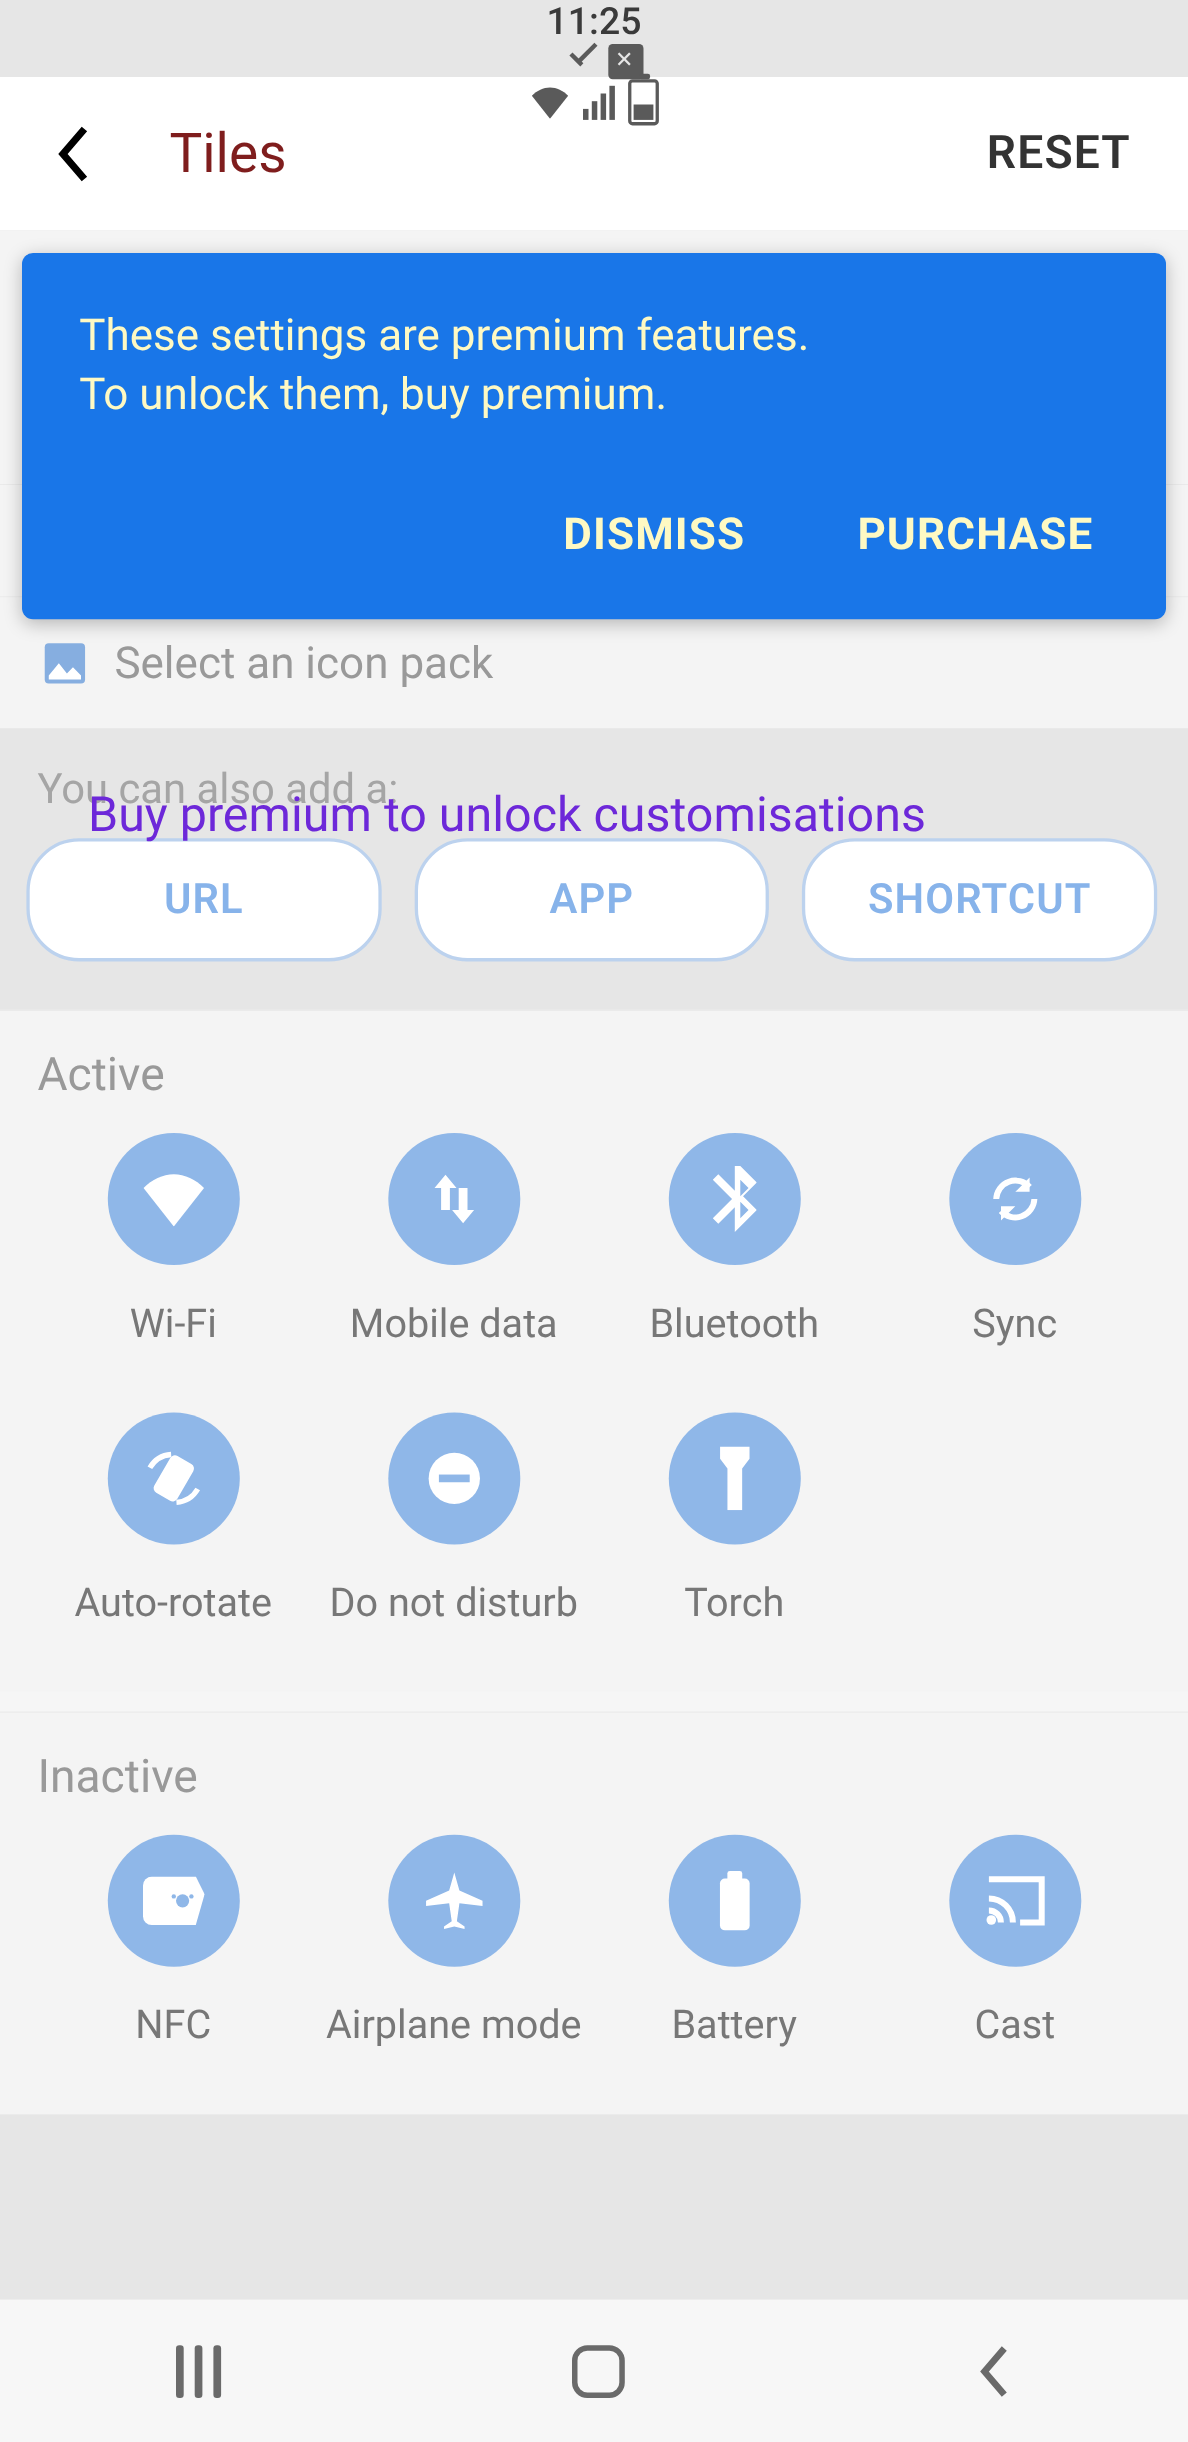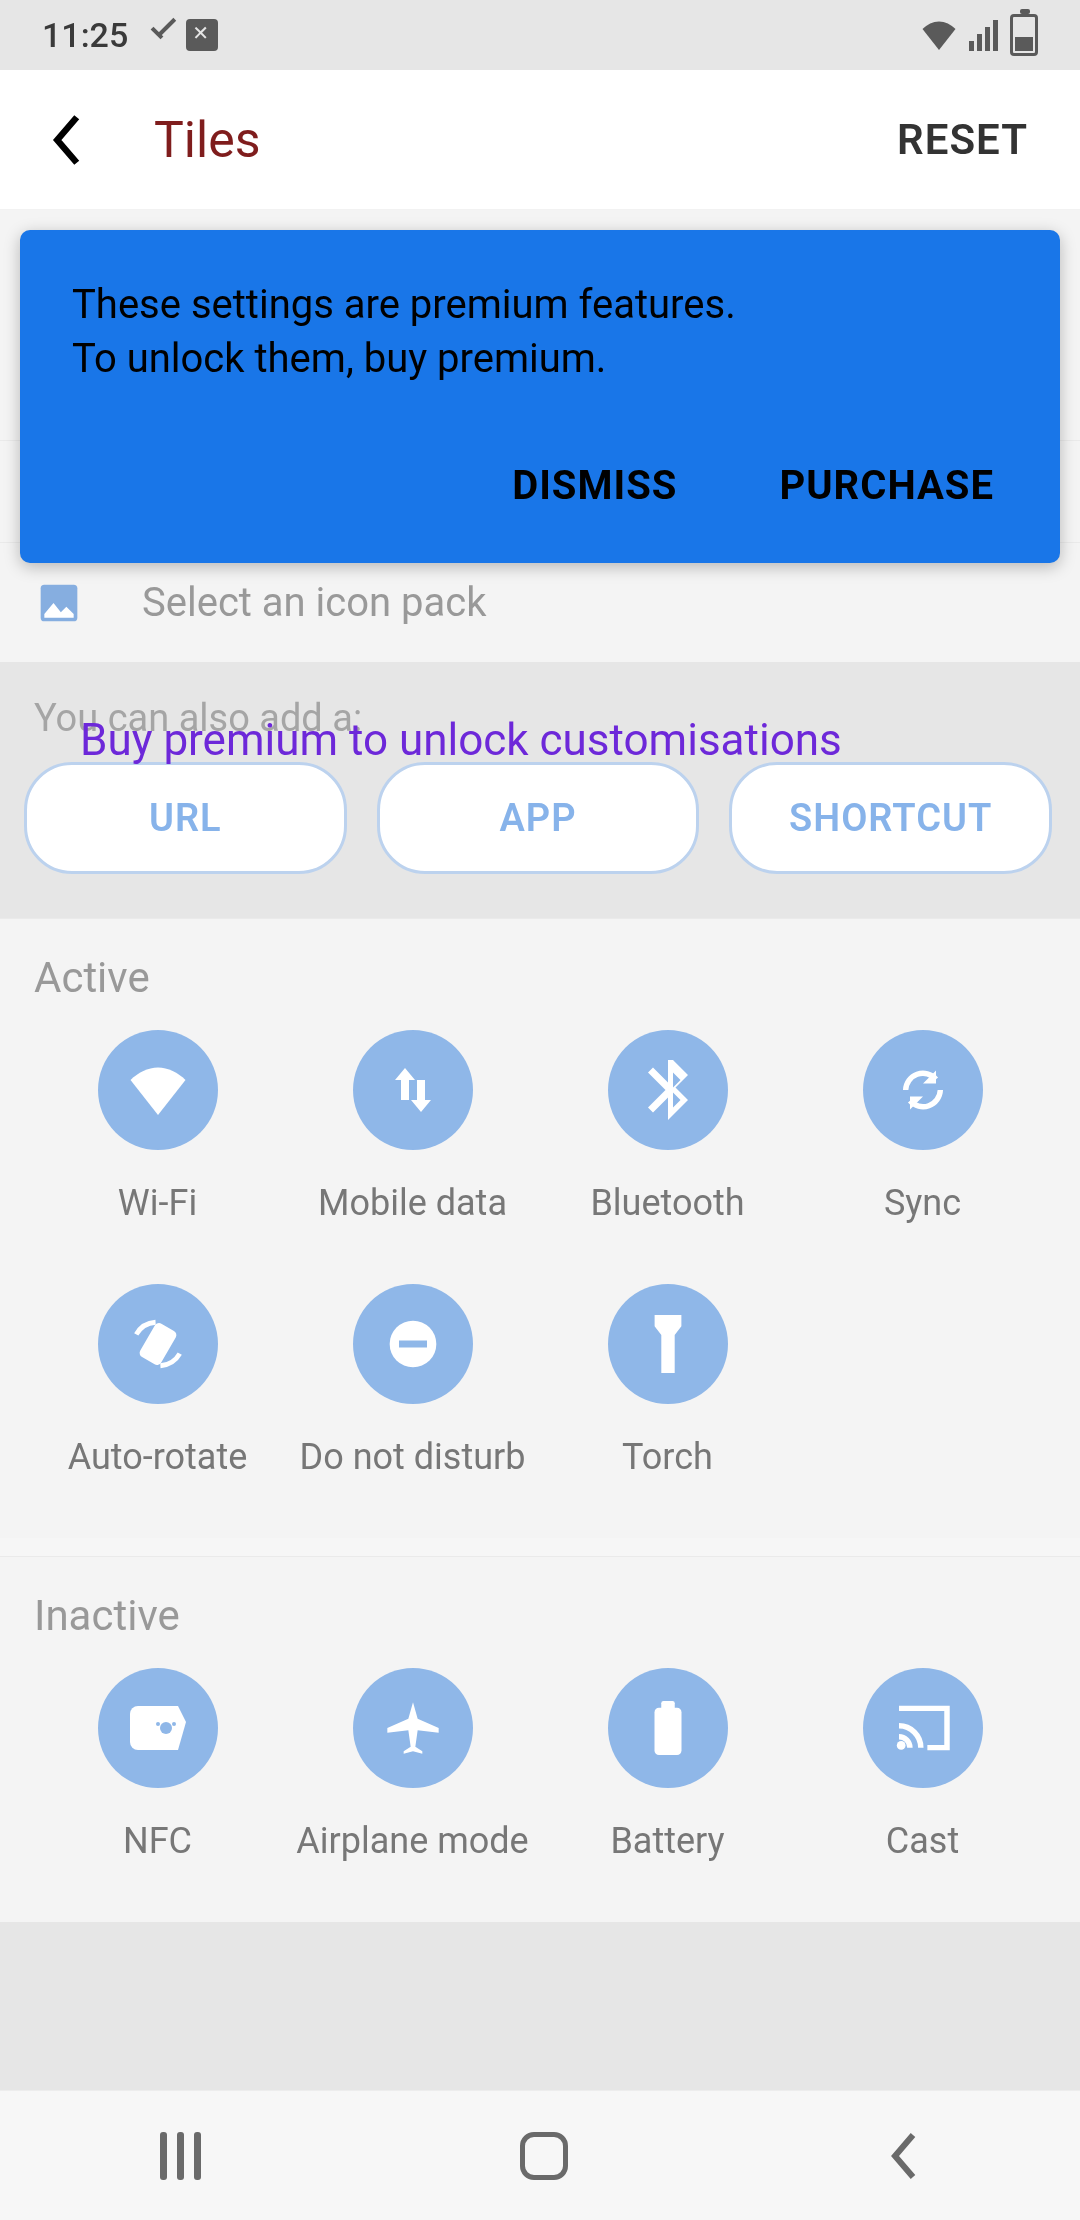--- a/index.html
+++ b/index.html
@@ -12,20 +12,21 @@
     position: relative;
   }
   .statusbar {
     height: 70px;
     background: #e6e6e6;
     display: flex;
     align-items: center;
     padding: 0 42px;
     color: #3a3a3a;
     font-size: 34px;
+    flex-direction: column;
   }
   .statusbar .time { font-weight: 500; }
   .statusbar .st-icons-left { margin-left: 20px; display:flex; gap:10px; align-items:center;}
   .statusbar .spacer { flex: 1; }
   .statusbar .st-icons-right { display:flex; gap:12px; align-items:center;}
   .st-chip { width:32px; height:32px; background:#5a5a5a; display:inline-block; border-radius:4px; position:relative;}
   .st-chip::after{content:"✕"; color:#e6e6e6; font-size:20px; position:absolute; left:6px; top:2px;}
   .st-check{ display:inline-block; width:28px;height:28px; position:relative;}
   .st-check::before{content:""; position:absolute; left:2px; top:10px; width:14px; height:4px; background:#5a5a5a; transform:rotate(45deg);}
   .st-check::after{content:""; position:absolute; left:8px; top:4px; width:22px; height:4px; background:#5a5a5a; transform:rotate(-45deg);}
@@ -52,21 +53,21 @@
   .appbar-title { font-size: 50px; font-weight: 400; color:#7f1d1d; }
   .appbar-spacer { flex:1; }
   .reset-btn { font-size: 42px; font-weight: 600; color:#333; letter-spacing:1px; padding:12px;}
 
   .content {
     position: relative;
     background:#f6f6f6;
   }
 
   .menuitem {
-    display:flex; align-items:center; gap:60px;
+    display:flex; align-items:center; gap:22px;
     padding: 36px 36px;
     background:#f4f4f4;
     border-top:1px solid rgba(0,0,0,0.04);
   }
   .menuitem .mi-icon{ width:46px; height:46px; display:flex; align-items:center; justify-content:center; color:#86aee0; font-size:42px;}
   .mi-label{ font-size:40px; color:#999; }
 
   .addrow{
     background:#e6e6e6;
     padding: 34px 28px 44px 24px;
@@ -116,21 +117,21 @@
     color:#fff; font-size:54px;
   }
   .tile-label{ font-size:36px; color:#777; text-align:center; white-space:nowrap;}
 
   .banner{
     position:absolute;
     left:20px; right:20px; top: 20px;
     background:#1976e8;
     border-radius:10px;
     padding: 48px 52px 28px 52px;
-    color:#000000;
+    color:#fef9c3;
     box-shadow: 0 4px 16px rgba(0,0,0,0.25);
     z-index:5;
   }
   .banner-text{ font-size:40px; line-height:1.35; }
   .banner-actions{
     display:flex; justify-content:flex-end; gap:90px;
     margin-top:66px; padding-right:8px; padding-bottom:16px;
     font-size:40px; font-weight:700; letter-spacing:1px;
   }
   .banner-actions span{ padding:10px 6px;}

